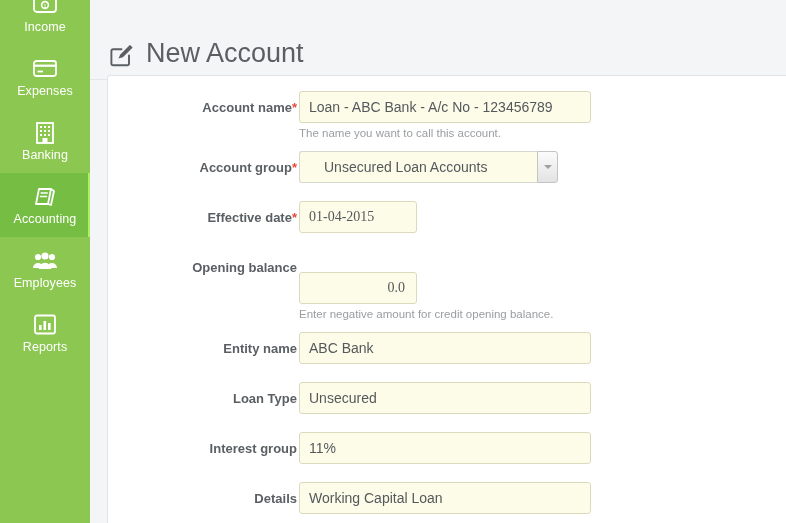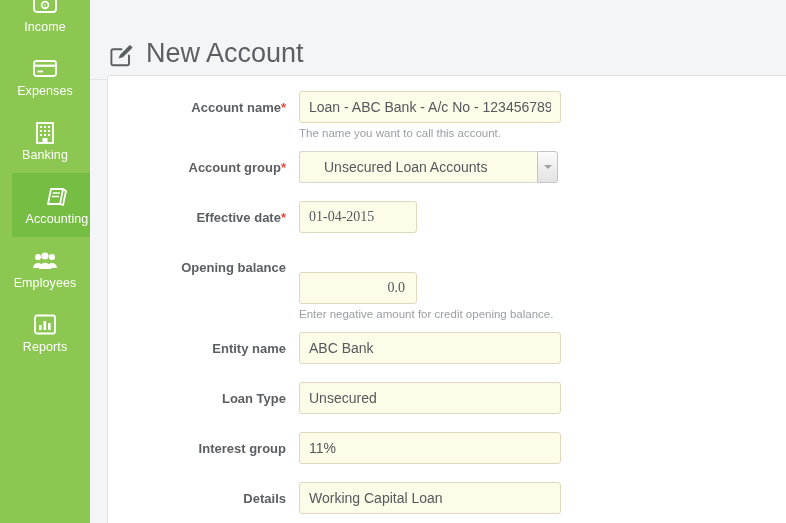--- a/index.html
+++ b/index.html
@@ -38,21 +38,20 @@
     box-sizing: border-box;
     display: flex;
     flex-direction: column;
     align-items: center;
     justify-content: center;
     cursor: pointer;
     color: #ffffff;
   }
   .nav-item.active {
     background: #76bd43;
-    margin-left: 12px;
   }
   .nav-item.active::after {
     content: "";
     position: absolute;
     right: 0;
     top: 0;
     bottom: 0;
     width: 2px;
     background: #aaf060;
   }
@@ -135,21 +134,21 @@
   }
   .form-row {
     position: relative;
     display: flex;
     align-items: flex-start;
     margin-bottom: 0;
   }
   .field-label {
     width: 191px;
     text-align: right;
-    padding-right: 13px;
+    padding-right: 2px;
     box-sizing: border-box;
     font-size: 13px;
     font-weight: bold;
     color: #5a5f63;
     line-height: 16px;
     padding-top: 9px;
     white-space: nowrap;
   }
   .req {
     color: #e8483c;
@@ -166,21 +165,21 @@
     background: #fcfce9;
     border: 1px solid #dcd9bd;
     border-radius: 3px;
     font-family: "Liberation Sans", sans-serif;
     font-size: 14px;
     color: #56595c;
     padding: 0 9px;
     outline: none;
     display: block;
   }
-  .txt.w-wide { width: 262px; }
+  .txt.w-wide { width: 292px; }
   .txt.w-med  { width: 118px; font-family: Liberation Serif, serif; }
   .txt.right-align { text-align: right; padding-right: 11px; margin-top: 21px; }
   .help {
     font-size: 11.5px;
     color: #9a9ea2;
     line-height: 14px;
     margin-top: 3px;
     white-space: nowrap;
   }
   .spacer-sm { height: 11px; }

